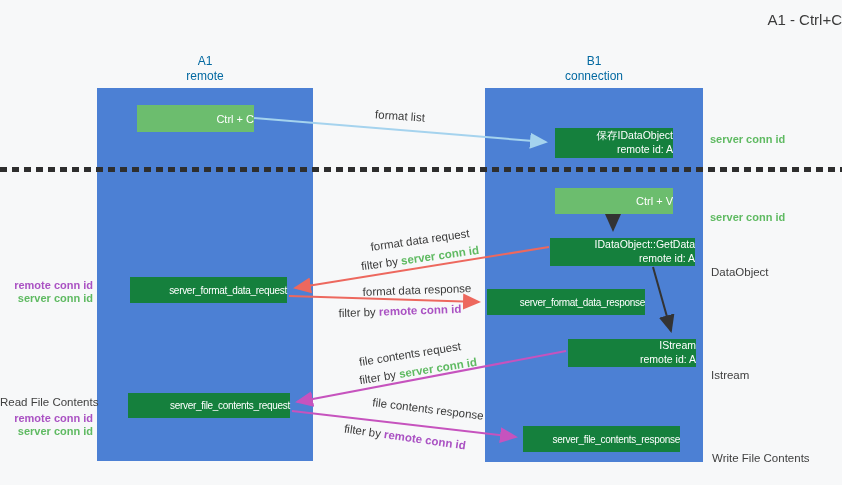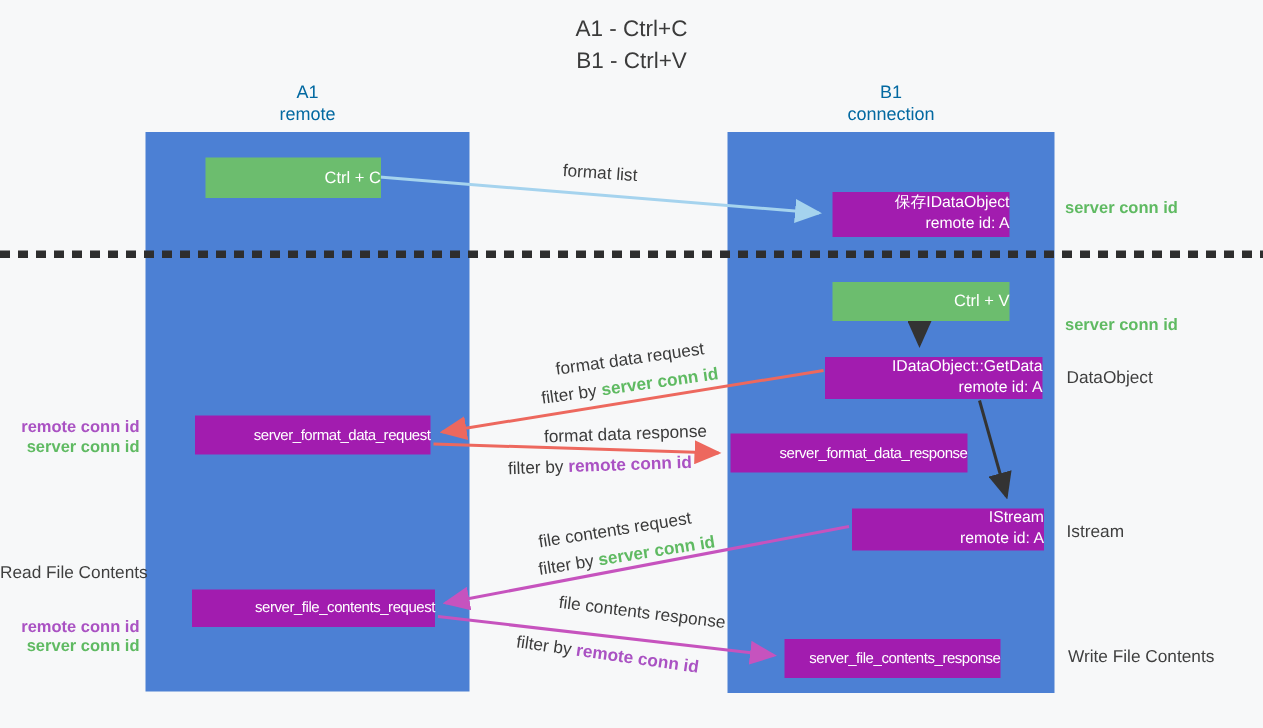--- a/index.html
+++ b/index.html
@@ -1,58 +1,57 @@
 <!DOCTYPE html>
 <html><head>
 <meta charset="utf-8">
 <style>
   * { margin:0; padding:0; box-sizing:border-box; }
   html,body { background:#f7f8f9; }
   body { font-family:"Liberation Sans", sans-serif; }
   .canvas { position:relative; width:842px; height:485px; background:#f7f8f9; overflow:hidden; }
 
-  .title { position:absolute; top:9px; left:0; right:0; text-align:center;
+  .title { position:absolute; top:9px; left:0; right:0; text-align:right;
            font-size:15px; line-height:21px; color:#3b3b3b; }
 
   .hdr { position:absolute; text-align:center; color:#0369a1; font-size:12px; line-height:15px; }
   .hdr-a { left:97px; width:216px; top:54px; }
   .hdr-b { left:485px; width:218px; top:54px; }
 
   .lane { position:absolute; background:#4c80d4; }
   .lane-a { left:97px;  top:88px; width:216px; height:373px; }
   .lane-b { left:485px; top:88px; width:218px; height:374px; }
 
   .divider { position:absolute; left:0; top:167px; width:842px; height:5px;
              background:repeating-linear-gradient(90deg,#2e2e2e 0px,#2e2e2e 7px,transparent 7px,transparent 12px); }
 
   .arrows { position:absolute; left:0; top:0; width:842px; height:485px; }
 
   .box { position:absolute; display:flex; flex-direction:column; align-items:flex-end;
          justify-content:center; color:#fff; text-align:center; }
   .box.green  { background:#6cbd6e; font-size:11px; }
-  .box.orange { background:#a21caf; font-size:10.5px; line-height:1.3; }
+  .box.orange { background:#15803d; font-size:10.5px; line-height:1.3; }
   .box.orange.single { font-size:10px; letter-spacing:-0.3px; }
 
   .flow-label { position:absolute; white-space:nowrap; font-size:11.5px; color:#3b3b3b;
                 transform:translate(-50%,-50%) rotate(var(--r,0deg)); }
   .green-t  { color:#5fba62; font-weight:bold; }
   .purple-t { color:#aa52c3; font-weight:bold; }
 
   .side-label { position:absolute; font-size:11px; white-space:nowrap; }
-  .side-label.dark { color:#3f3f3f; font-size:11.5px; font-weight:normal; }
+  .side-label.dark { color:#3f3f3f; font-size:11.5px; font-weight:normal;margin-top:20px; }
   .left-col { left:0; width:93px; text-align:right; }
 </style>
 </head>
 <body>
 
 <div class="canvas">
 
   <div class="title">
     <div>A1 - Ctrl+C</div>
-    <div>B1 - Ctrl+V</div>
   </div>
 
   <div class="hdr hdr-a">
     <div>A1</div>
     <div>remote</div>
   </div>
   <div class="hdr hdr-b">
     <div>B1</div>
     <div>connection</div>
   </div>
@@ -114,21 +113,21 @@
 
   <div class="box orange" style="left:568px;top:339px;width:128px;height:28px;">
     <div>IStream</div>
     <div>remote id: A</div>
   </div>
 
   <div class="box orange single" style="left:128px;top:393px;width:162px;height:25px;">
     <div>server_file_contents_request</div>
   </div>
 
-  <div class="box orange single" style="left:523px;top:426px;width:144px;height:26px;">
+  <div class="box orange single" style="left:523px;top:426px;width:157px;height:26px;">
     <div>server_file_contents_response</div>
   </div>
 
   <div class="flow-label" style="left:400px;top:116px;--r:4deg">format list</div>
 
   <div class="flow-label" style="left:420px;top:240px;--r:-8deg">format data request</div>
   <div class="flow-label" style="left:420px;top:258px;--r:-8deg">
     <span>filter by</span>
     <span class="green-t">server conn id</span>
   </div>

